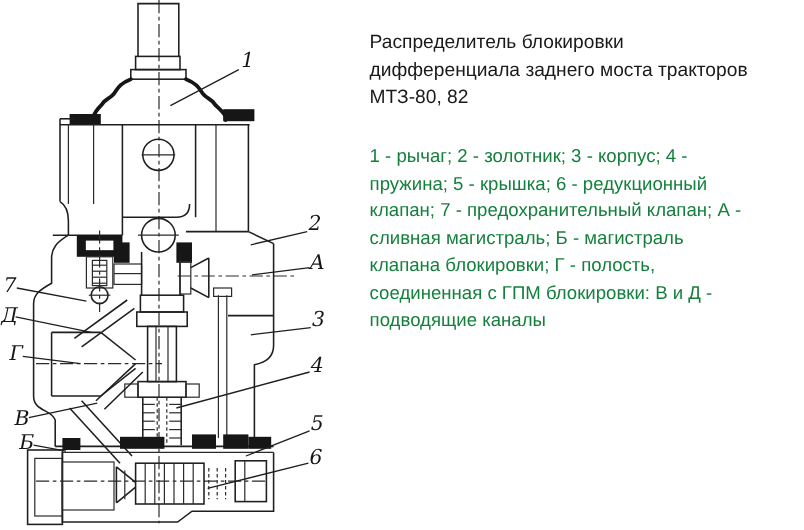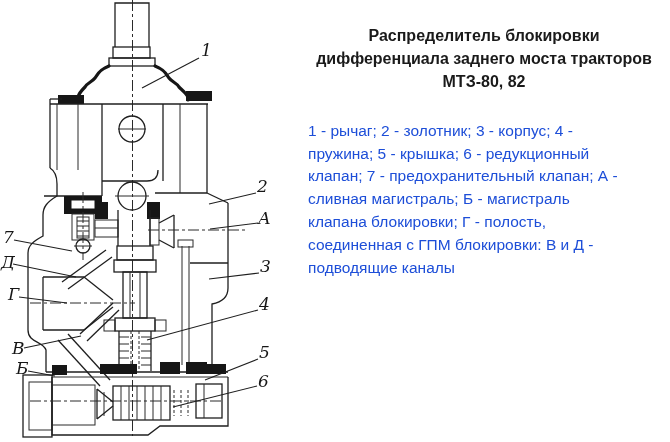--- a/index.html
+++ b/index.html
@@ -6,22 +6,22 @@
   body{
     width:670px;height:442px;background:#ffffff;
     font-family:"Liberation Sans", sans-serif;
     -webkit-font-smoothing:antialiased;
   }
   .page{position:relative;width:670px;height:442px;background:#ffffff;overflow:hidden;}
   .figure{position:absolute;left:0;top:0;width:300px;height:442px;}
   .figure svg{display:block;}
   .text-panel{position:absolute;left:308px;top:24px;width:352px;}
   .title{
-    font-size:16px;font-weight:bold;line-height:1.45;
-    white-space:pre-line;margin:0 0 26px 0;text-align:center;
+    font-size:16px;font-weight:normal;line-height:1.45;
+    white-space:pre-line;margin:0 0 26px 0;
   }
   .legend{
     font-size:15.5px;line-height:1.48;
     white-space:pre-line;margin:0;
   }
   
   .ln{stroke:#1f1f1f;stroke-width:1.3;fill:none;}
   .ln-heavy{stroke:#161616;stroke-width:3.2;fill:none;stroke-linecap:round;}
   .ln-thin{stroke:#2a2a2a;stroke-width:1;fill:none;}
   .blk{fill:#161616;stroke:none;}
@@ -243,21 +243,21 @@
         <line class="leader" x1="28" y1="371" x2="55" y2="376"></line>
         <text class="callout-label" x="16" y="374">Б</text>
       </g>
     </svg>
   </div>
 
   <div class="text-panel">
     <div class="title" style="color:#1a1a1a;">Распределитель блокировки
 дифференциала заднего моста тракторов
 МТЗ-80, 82</div>
-    <p class="legend" style="color:#1d4ed8;">1 - рычаг; 2 - золотник; 3 - корпус; 4 -
+    <p class="legend" style="color:#15803d;">1 - рычаг; 2 - золотник; 3 - корпус; 4 -
 пружина; 5 - крышка; 6 - редукционный
 клапан; 7 - предохранительный клапан; А -
 сливная магистраль; Б - магистраль
 клапана блокировки; Г - полость,
 соединенная с ГПМ блокировки: В и Д -
 подводящие каналы</p>
   </div>
 
 </div>
 

